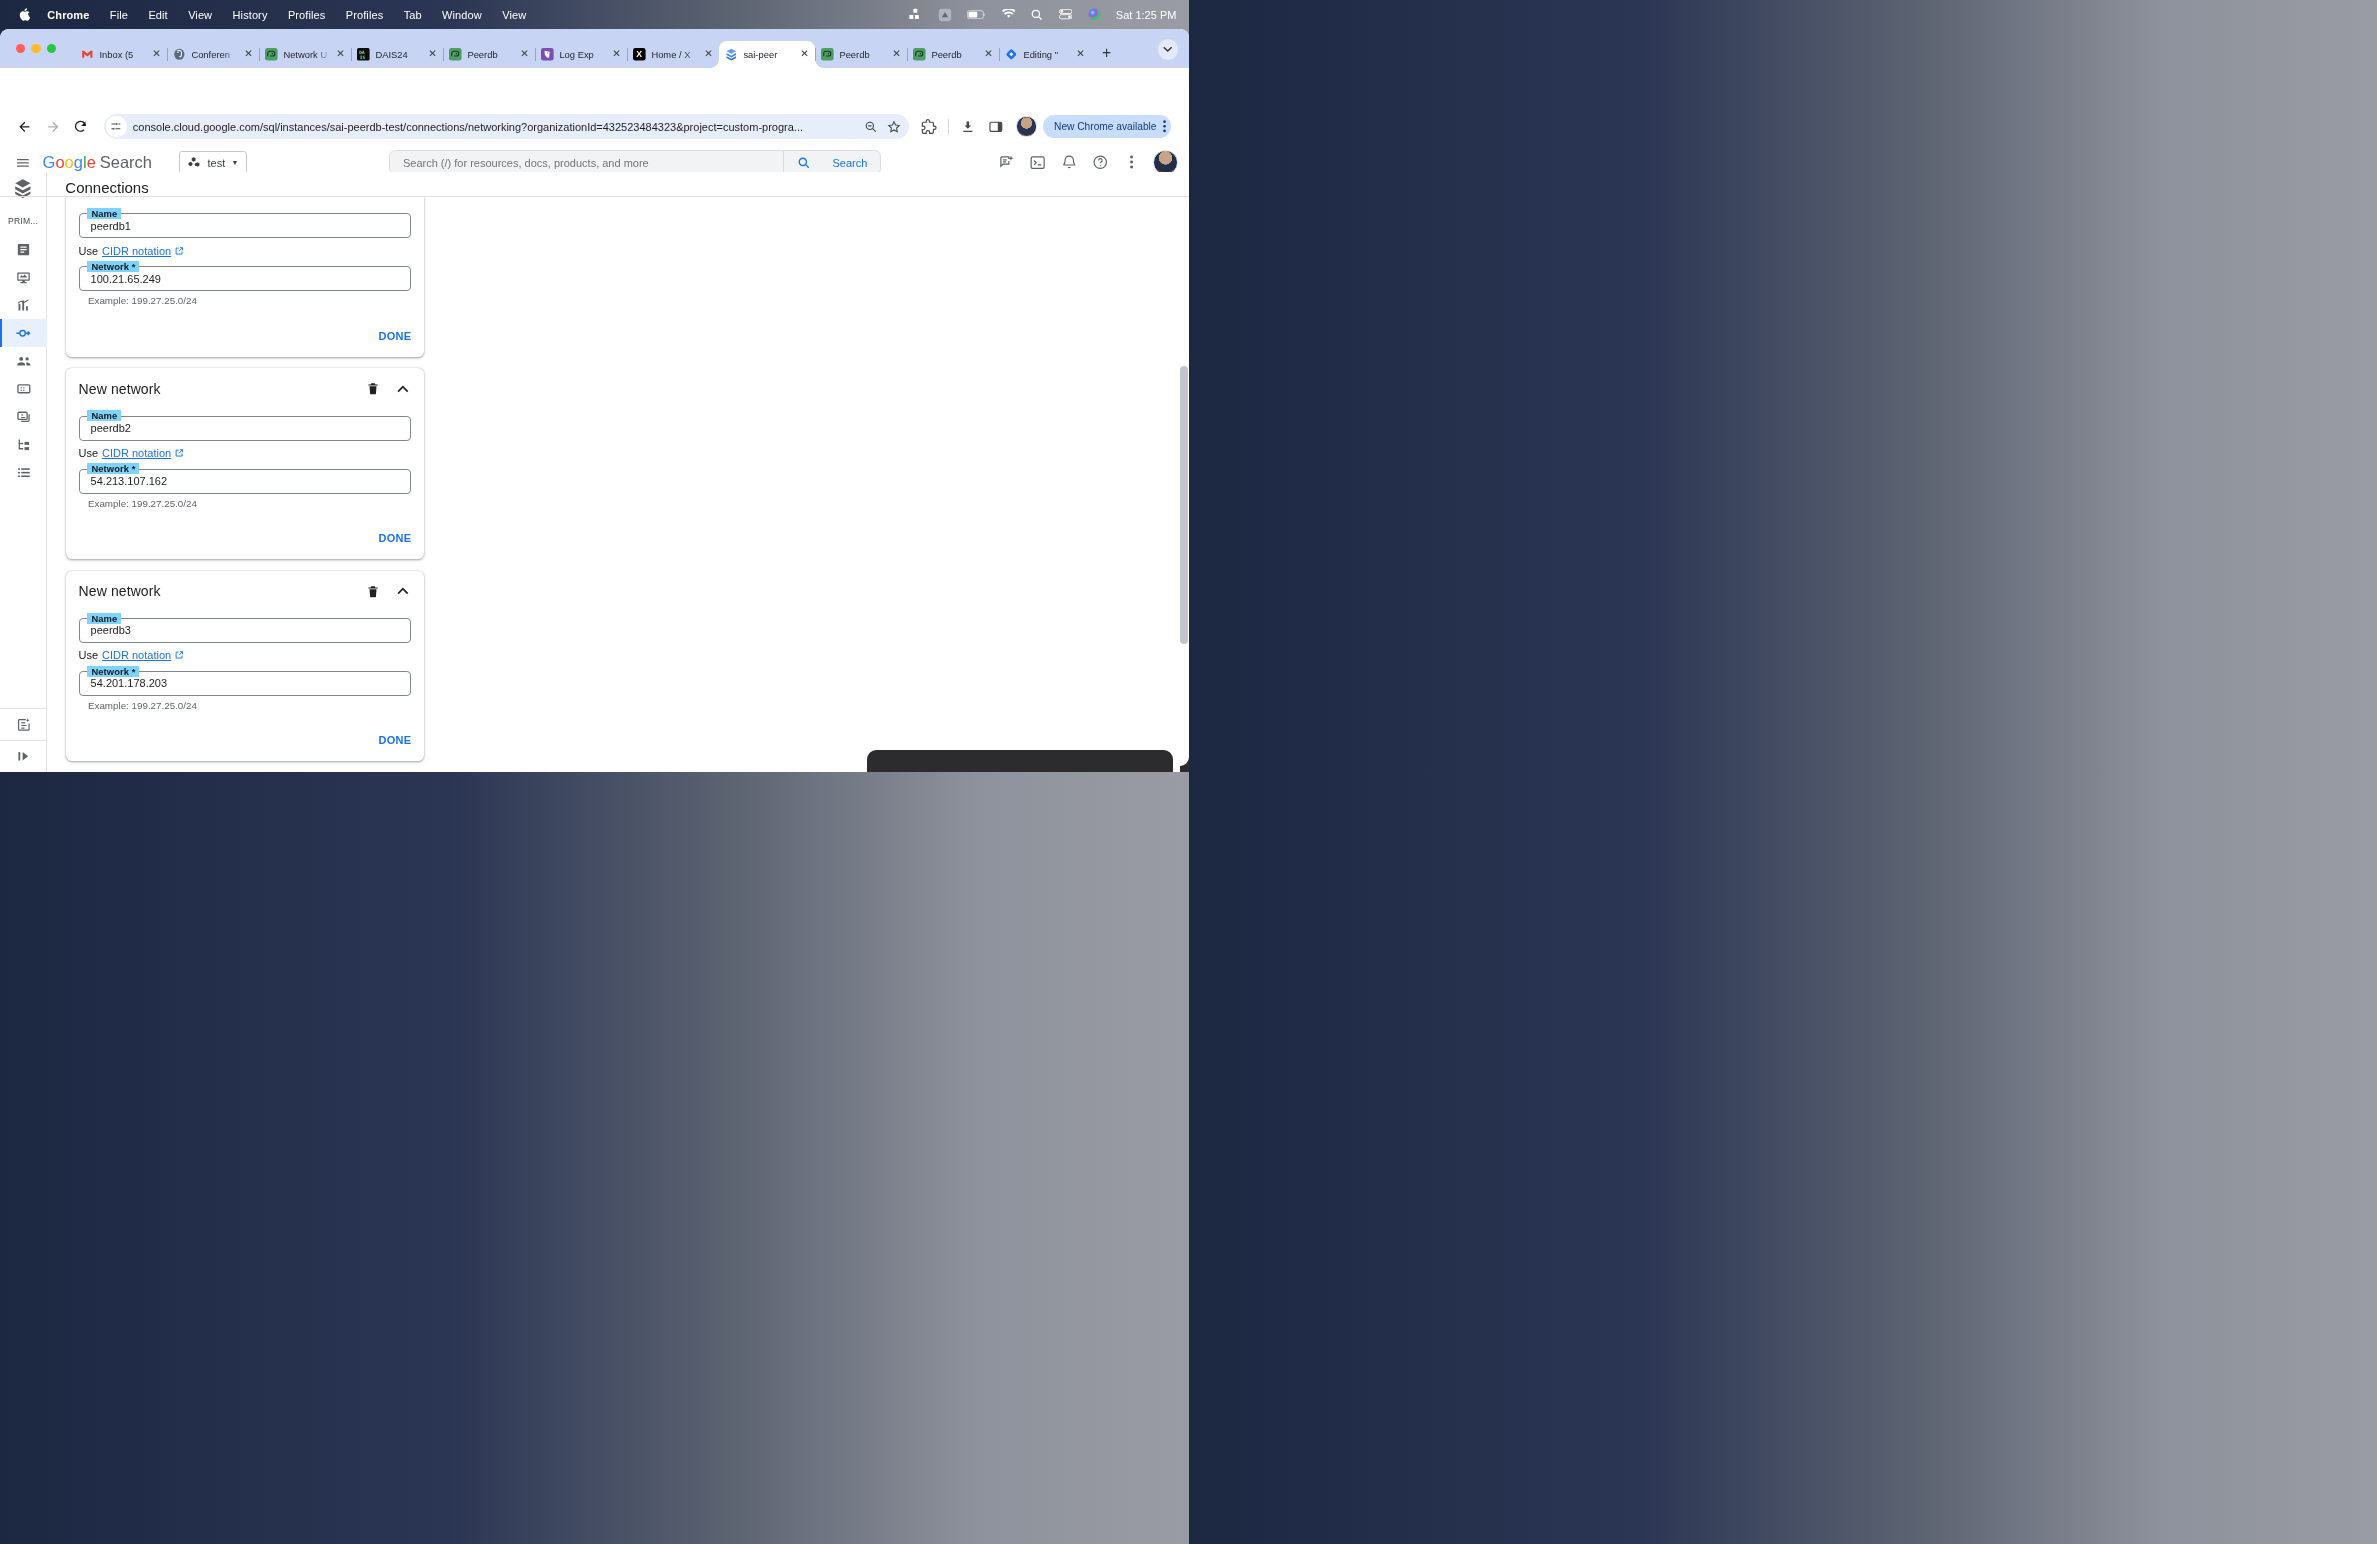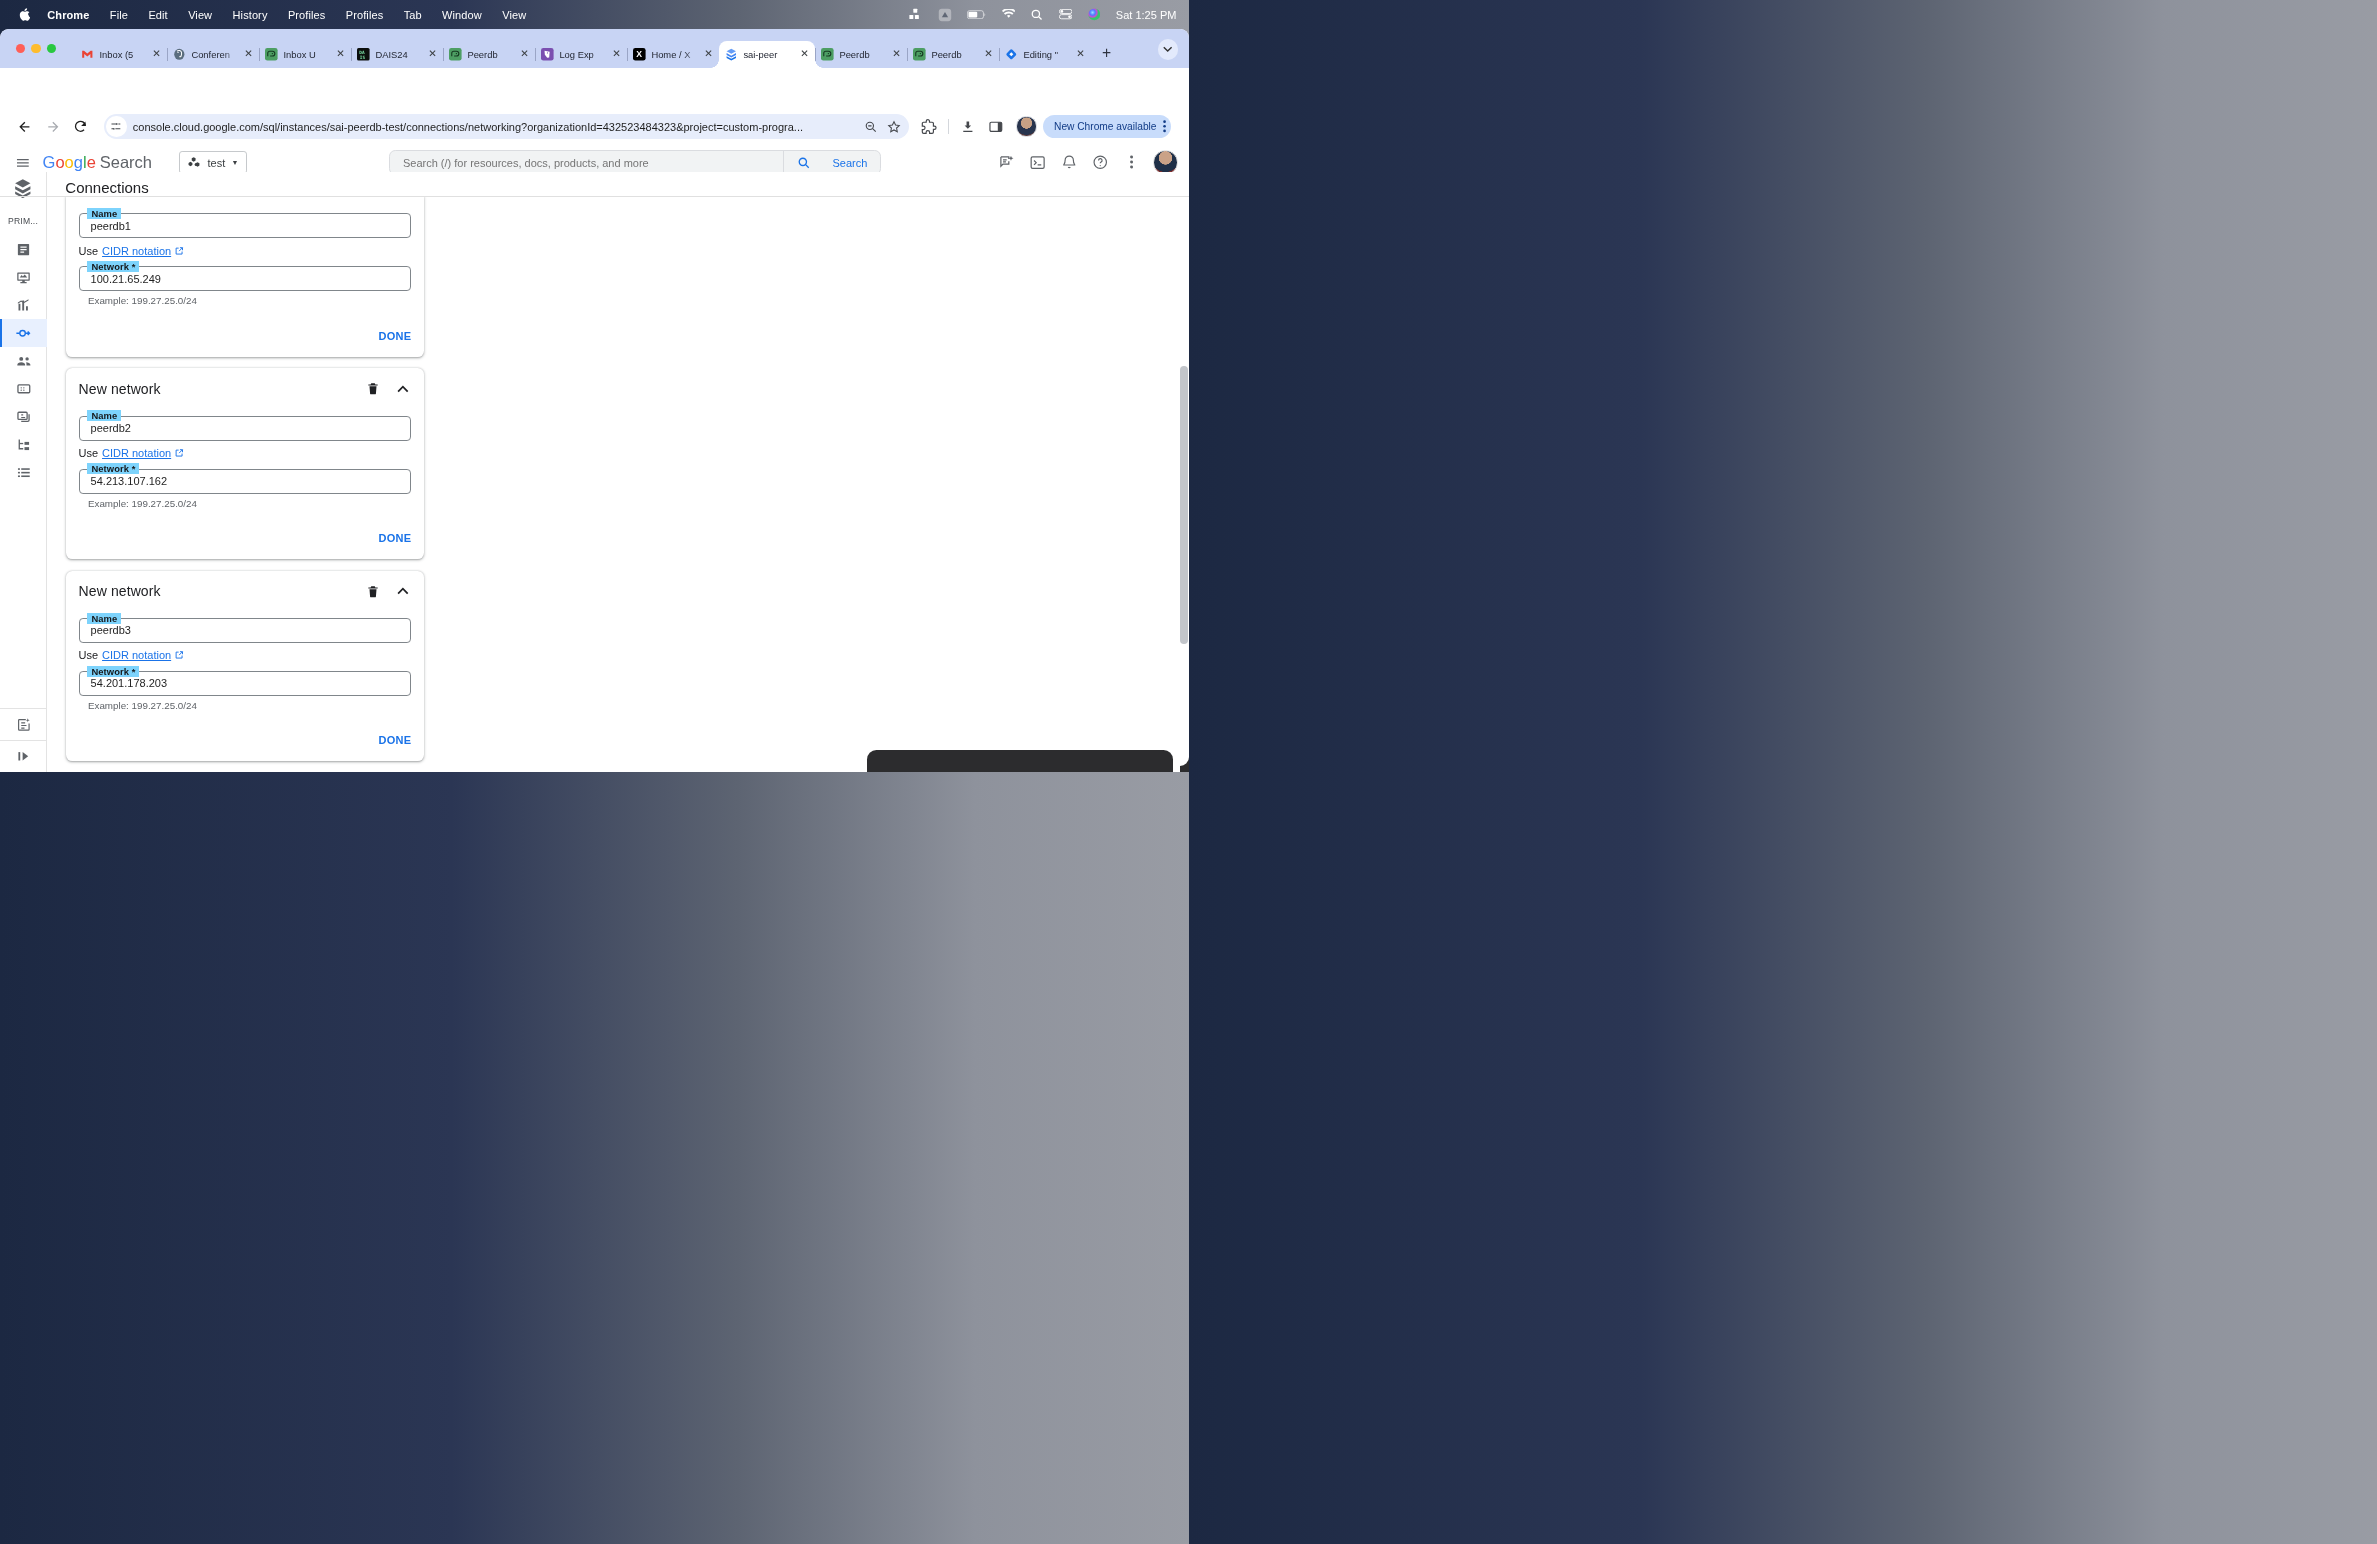--- a/index.html
+++ b/index.html
@@ -223,21 +223,21 @@
         <span class="t-close">✕</span>
       </div>
       <div class="tab">
         <span class="fav">
             <svg width="12.6" height="12.6" viewBox="0 0 16 16">
               <rect width="16" height="16" rx="3" fill="#4d9e63"></rect>
               <path d="M3.5 10.5V6.8c0-1.5 1.2-2.6 2.7-2.6h3.1c1.8 0 3.2 1.3 3.2 3s-1.4 3-3.2 3H6.5" fill="none" stroke="#163a22" stroke-width="1.4"></path>
               <circle cx="9.4" cy="7.1" r=".9" fill="#163a22"></circle>
             </svg>
           </span>
-        <span class="t-title">Inbox U</span>
+        <span class="t-title">Network U</span>
         <span class="t-close">✕</span>
       </div>
       <div class="tab">
         <span class="fav">
             <svg width="12.6" height="12.6" viewBox="0 0 16 16">
               <rect width="16" height="16" rx="2" fill="#0c0f0d"></rect>
               <text x="3" y="7.5" font-family="DejaVu Sans Mono,monospace" font-size="5.6" fill="#7de2a8" font-weight="bold">DA</text>
               <text x="3.5" y="13.5" font-family="DejaVu Sans Mono,monospace" font-size="5.6" fill="#7de2a8" font-weight="bold">IS</text>
             </svg>
           </span>

